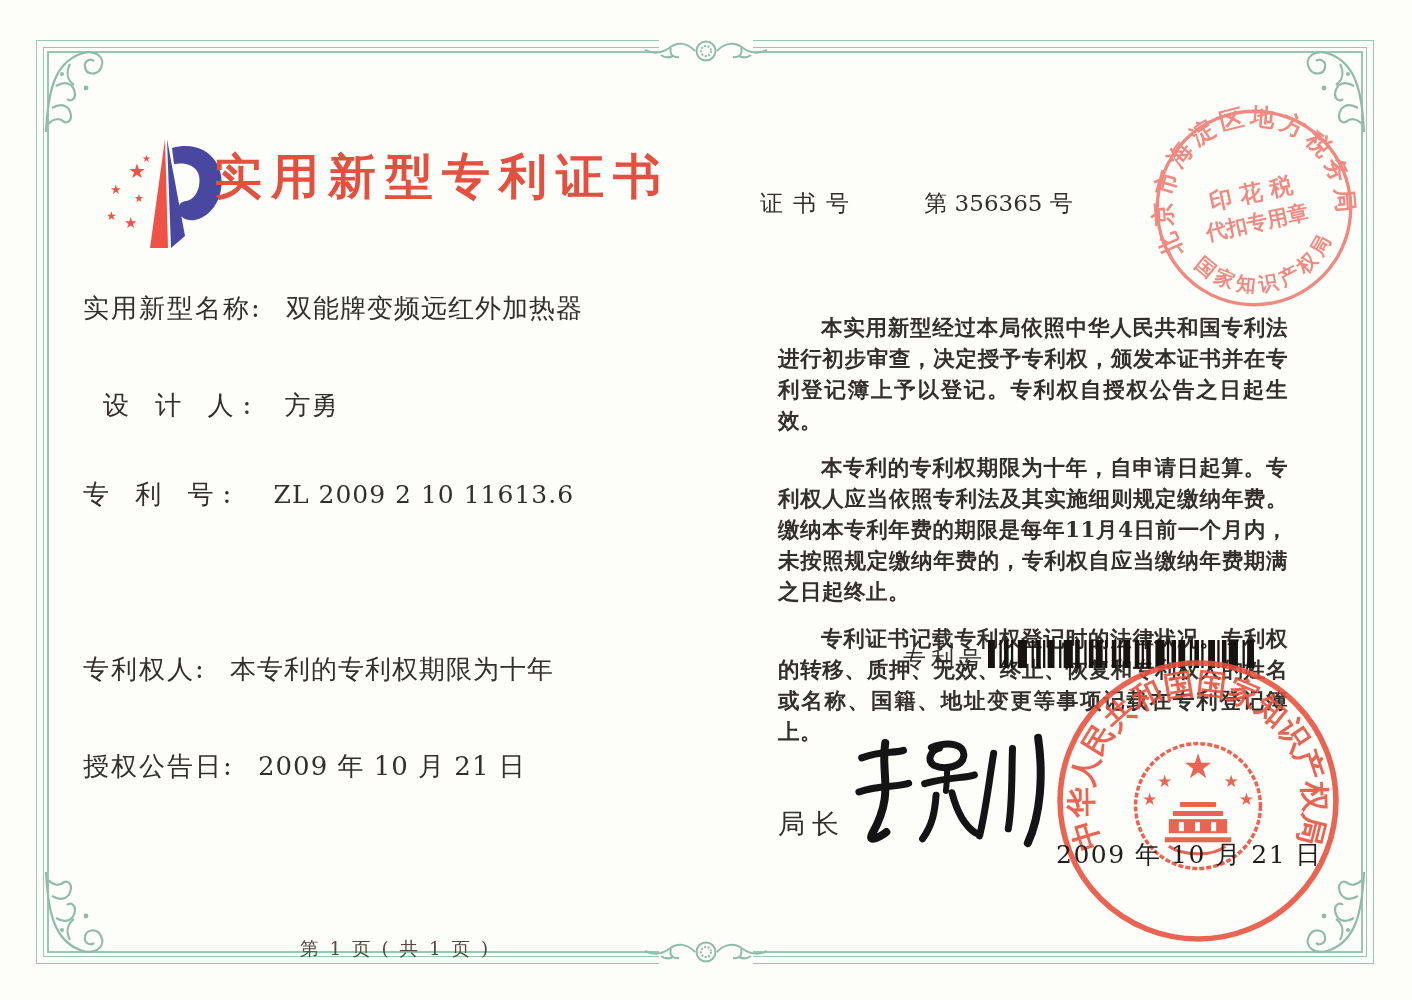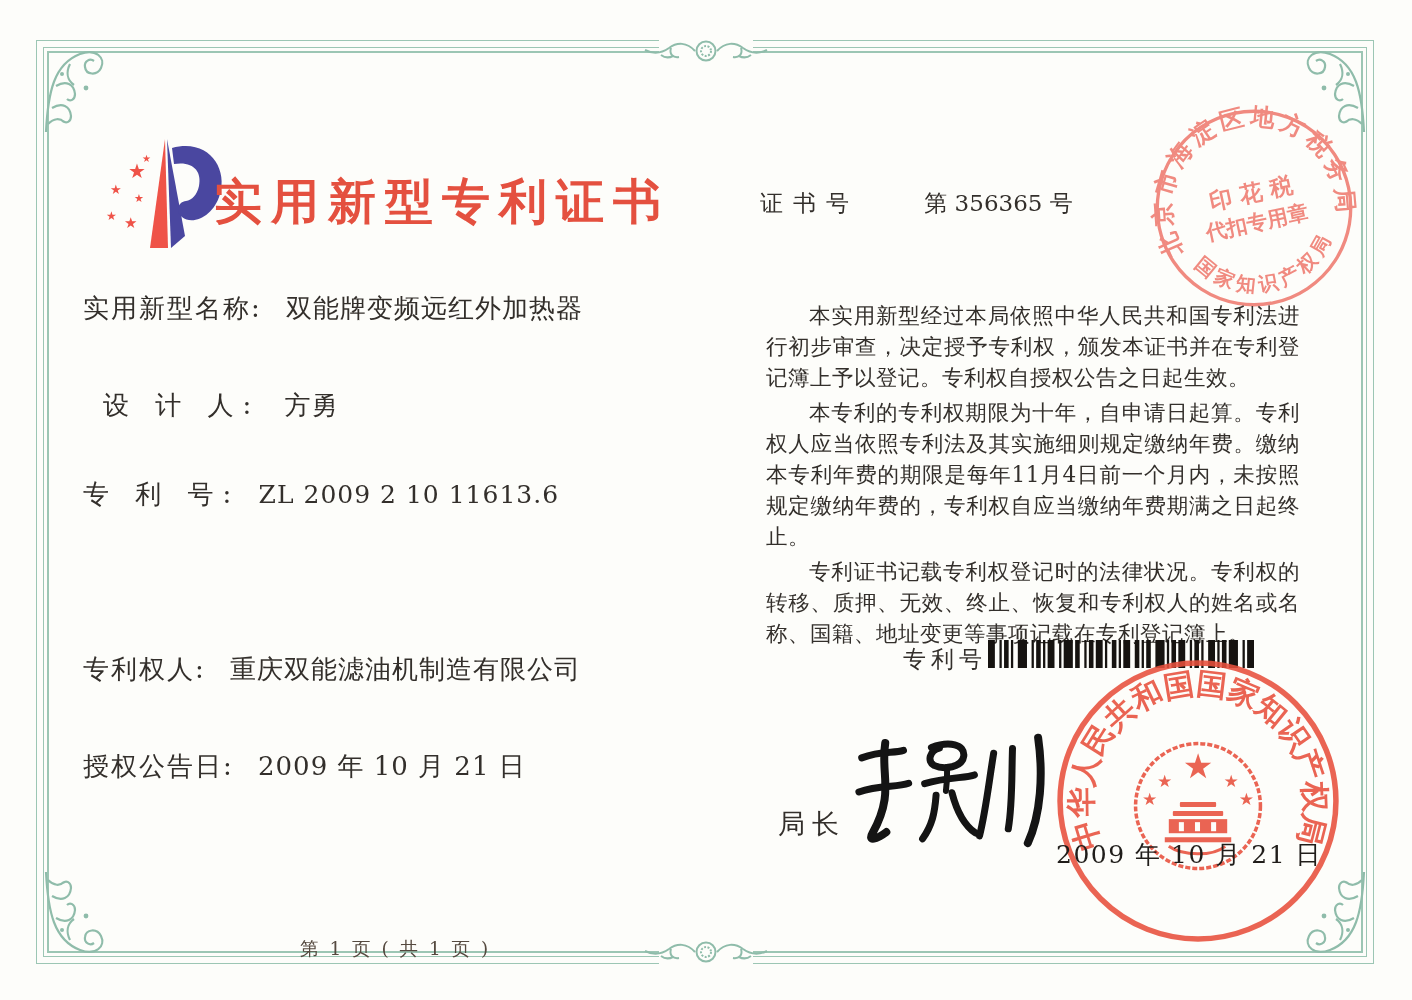--- a/index.html
+++ b/index.html
@@ -28,46 +28,46 @@
   .corner.tl{left:40px;top:44px;}
   .corner.tr{right:42px;top:44px;transform:scaleX(-1);}
   .corner.bl{left:40px;bottom:40px;transform:scaleY(-1);}
   .corner.br{right:42px;bottom:40px;transform:scale(-1,-1);}
   .edge-orn{position:absolute;left:631px;width:150px;height:30px;}
   .edge-orn.top{top:36px;}
   .edge-orn.bottom{bottom:33px;}
   
   .logo{position:absolute;left:98px;top:136px;width:134px;height:120px;}
   .title{
-    position:absolute;left:214px;top:170px;margin:0;
+    position:absolute;left:214px;top:145px;margin:0;
     font-size:48px;font-weight:bold;letter-spacing:9px;color:var(--c-title);
     white-space:nowrap;
   }
   .certno{position:absolute;left:760px;top:188px;font-size:23px;white-space:nowrap;}
   .certno .lbl{letter-spacing:10px;margin-right:58px;}
   .tax-stamp{position:absolute;left:1150px;top:104px;width:208px;height:208px;opacity:.82;transform:rotate(-12deg);}
   
   .field{position:absolute;left:83px;white-space:nowrap;font-size:26px;}
   .field .flabel{letter-spacing:2px;}
   .field .fvalue{margin-left:16px;letter-spacing:1px;}
   .f1{top:291px;}
   .f2{top:388px;}
   .f2 .flabel{letter-spacing:9px;margin-left:20px;}
   .f3{top:477px;}
   .f3 .flabel{letter-spacing:9px;text-align:center;}
-  .f3 .fvalue{font-size:25px;margin-left:10px;}
+  .f3 .fvalue{font-size:25px;margin-left:25px;}
   .f4{top:563px;}
   .f5{top:652px;}
   .f6{top:749px;}
   
   .body-text{
     position:absolute;left:762px;top:296px;width:542px;
     font-size:21.5px;line-height:31px;text-align:justify;letter-spacing:.5px;
   }
-  .body-text p{margin:4px;text-indent:2em;}
+  .body-text p{margin:16px;text-indent:2em;font-weight:bold;}
   
   .bc-label{position:absolute;left:903px;top:644px;font-size:23px;letter-spacing:5px;white-space:nowrap;}
   .bc-svg{position:absolute;left:988px;top:640px;width:266px;height:28px;}
   
   .director{position:absolute;left:778px;top:806px;font-size:27px;letter-spacing:7px;white-space:nowrap;}
   .sign-svg{position:absolute;left:834px;top:733px;width:222px;height:120px;transform:rotate(-2deg);}
   
   .main-seal{position:absolute;left:1052px;top:655px;width:292px;height:292px;opacity:.88;z-index:3;}
   .seal-date{position:absolute;left:1056px;top:838px;font-size:25px;letter-spacing:1.5px;white-space:nowrap;z-index:4;color:#201d1a;}
   
@@ -174,21 +174,21 @@
   <div class="field f2">
     <span class="flabel">设 计 人:</span>
     <span class="fvalue">方勇</span>
   </div>
   <div class="field f3">
     <span class="flabel">专 利 号:</span>
     <span class="fvalue">ZL 2009 2 10 11613.6</span>
   </div>
   <div class="field f5">
     <span class="flabel">专利权人:</span>
-    <span class="fvalue">重庆双能滤油机制造有限公司</span>
+    <span class="fvalue">本专利的专利权期限为十年</span>
   </div>
   <div class="field f6">
     <span class="flabel">授权公告日:</span>
     <span class="fvalue">2009 年 10 月 21 日</span>
   </div>
 
   <div class="body-text">
     <p>本实用新型经过本局依照中华人民共和国专利法进行初步审查，决定授予专利权，颁发本证书并在专利登记簿上予以登记。专利权自授权公告之日起生效。</p>
     <p>本专利的专利权期限为十年，自申请日起算。专利权人应当依照专利法及其实施细则规定缴纳年费。缴纳本专利年费的期限是每年11月4日前一个月内，未按照规定缴纳年费的，专利权自应当缴纳年费期满之日起终止。</p>
     <p>专利证书记载专利权登记时的法律状况。专利权的转移、质押、无效、终止、恢复和专利权人的姓名或名称、国籍、地址变更等事项记载在专利登记簿上。</p>

